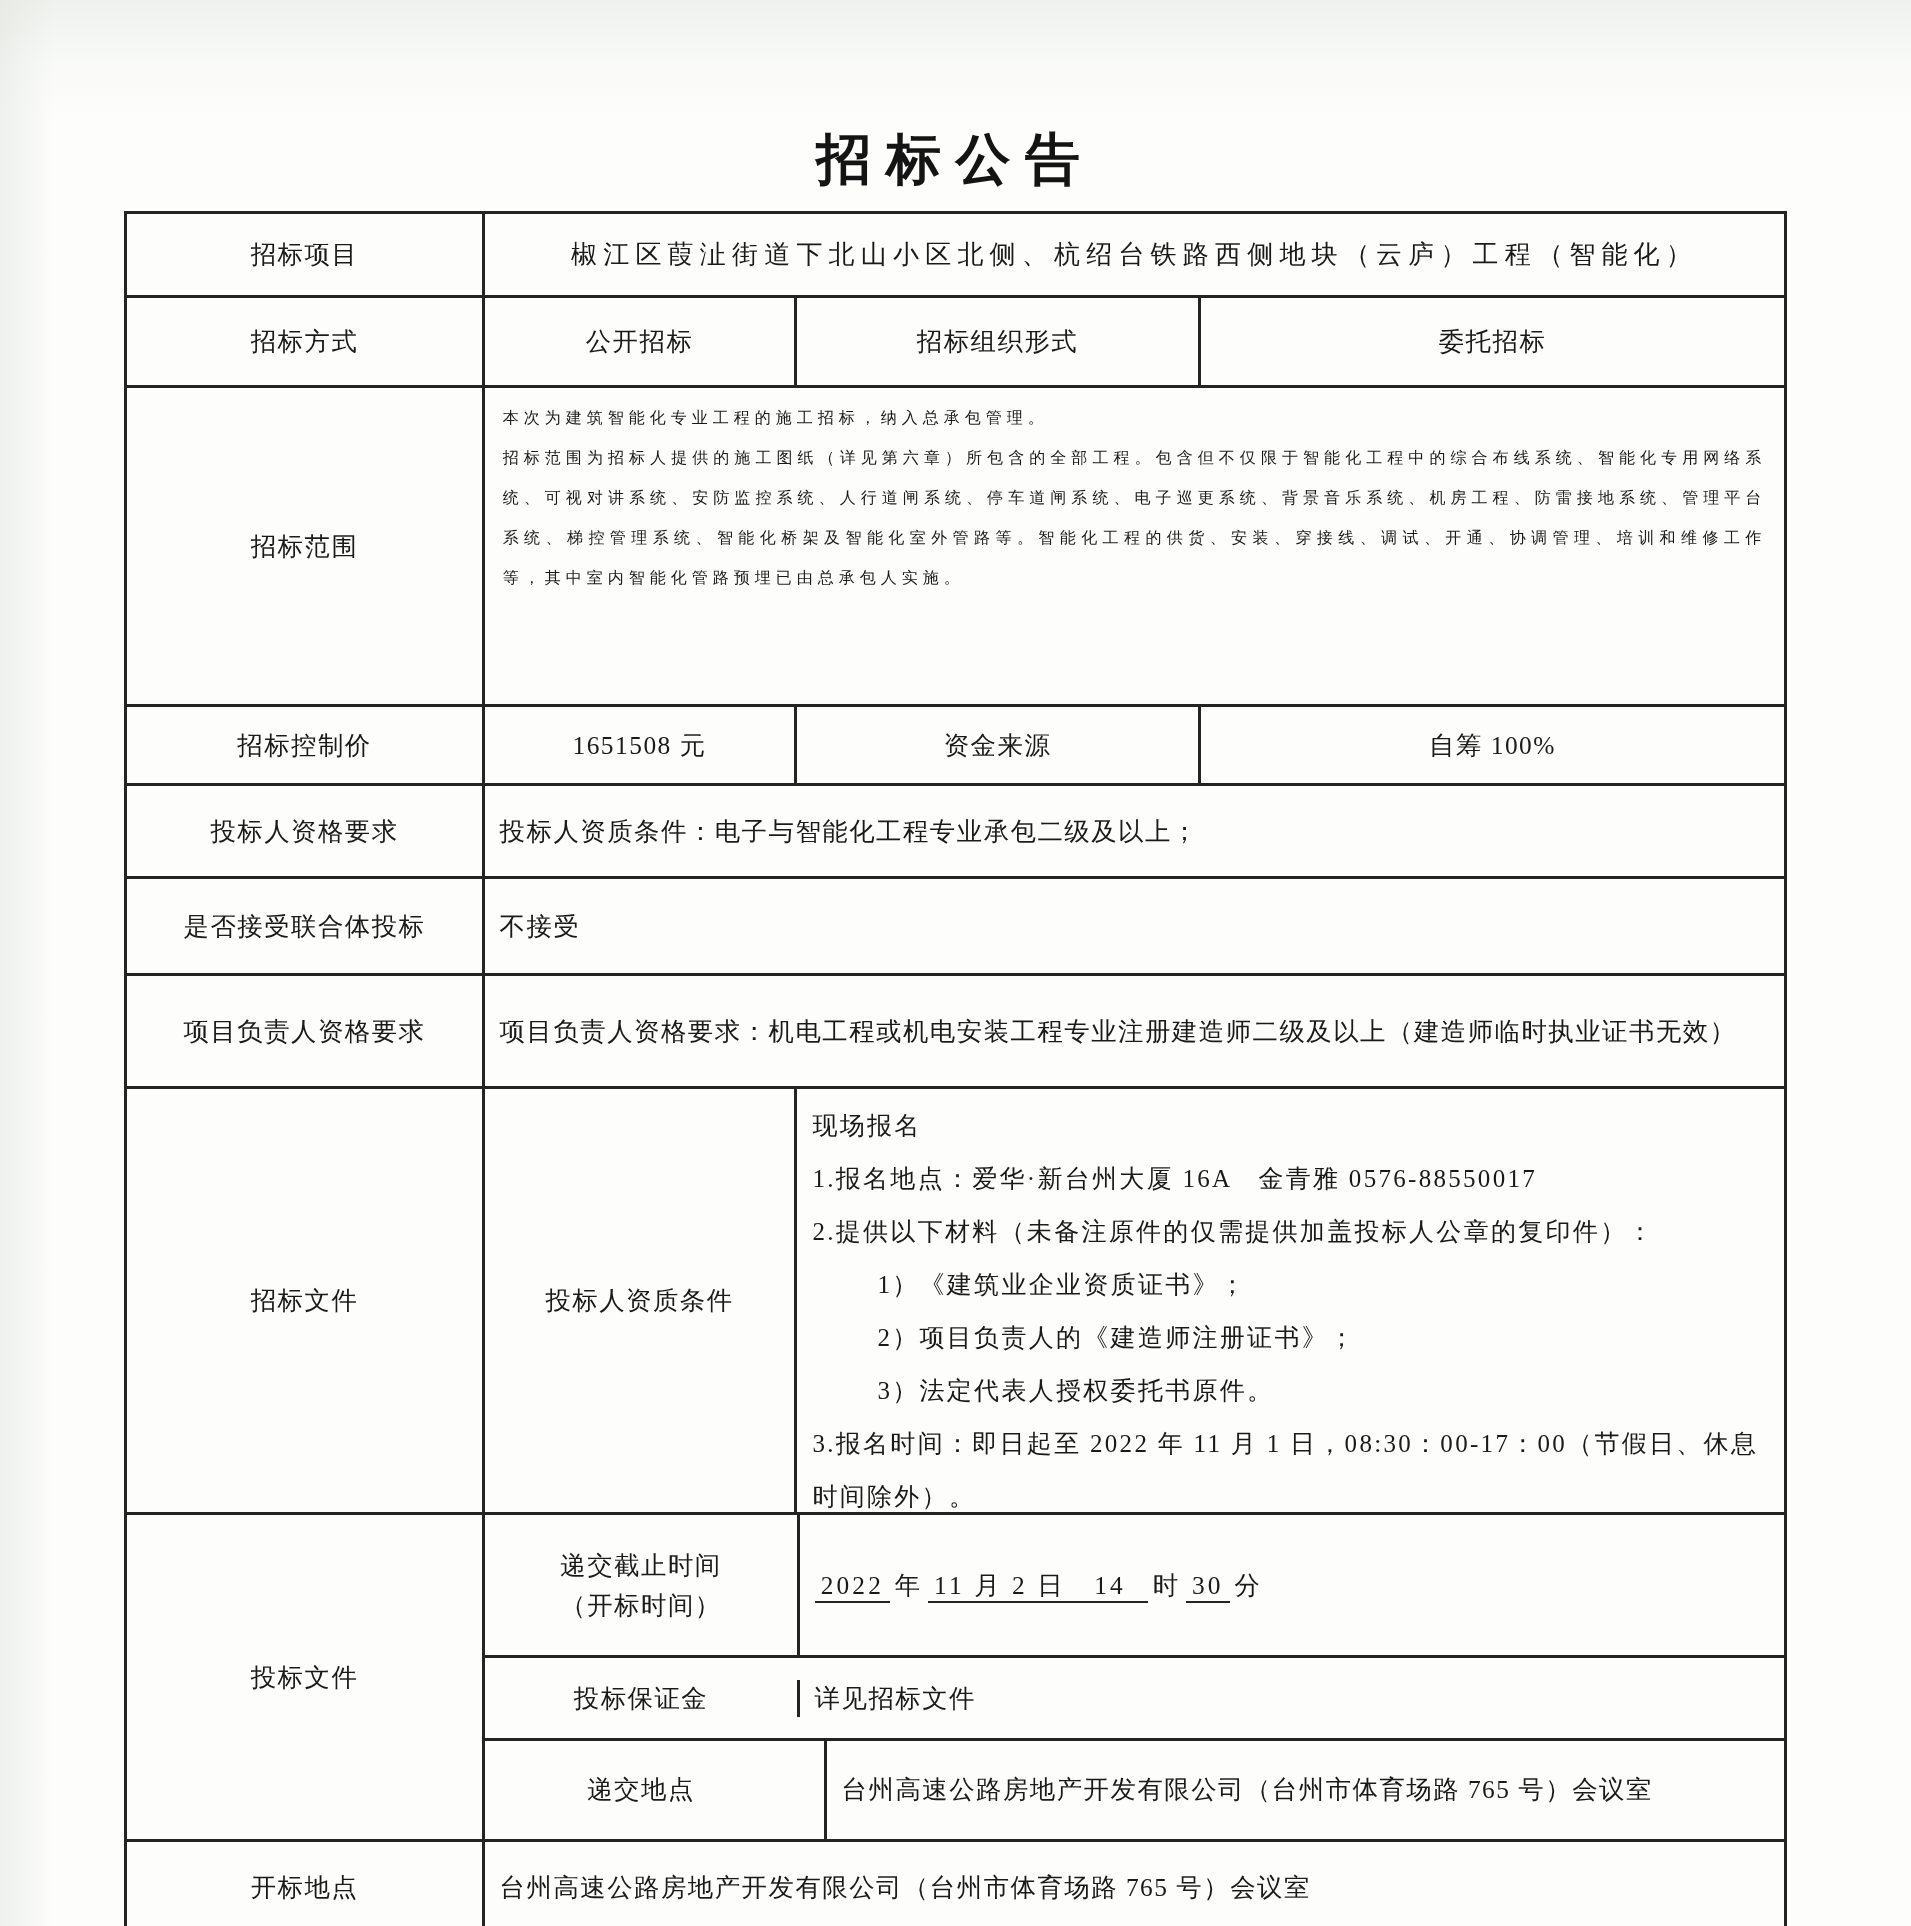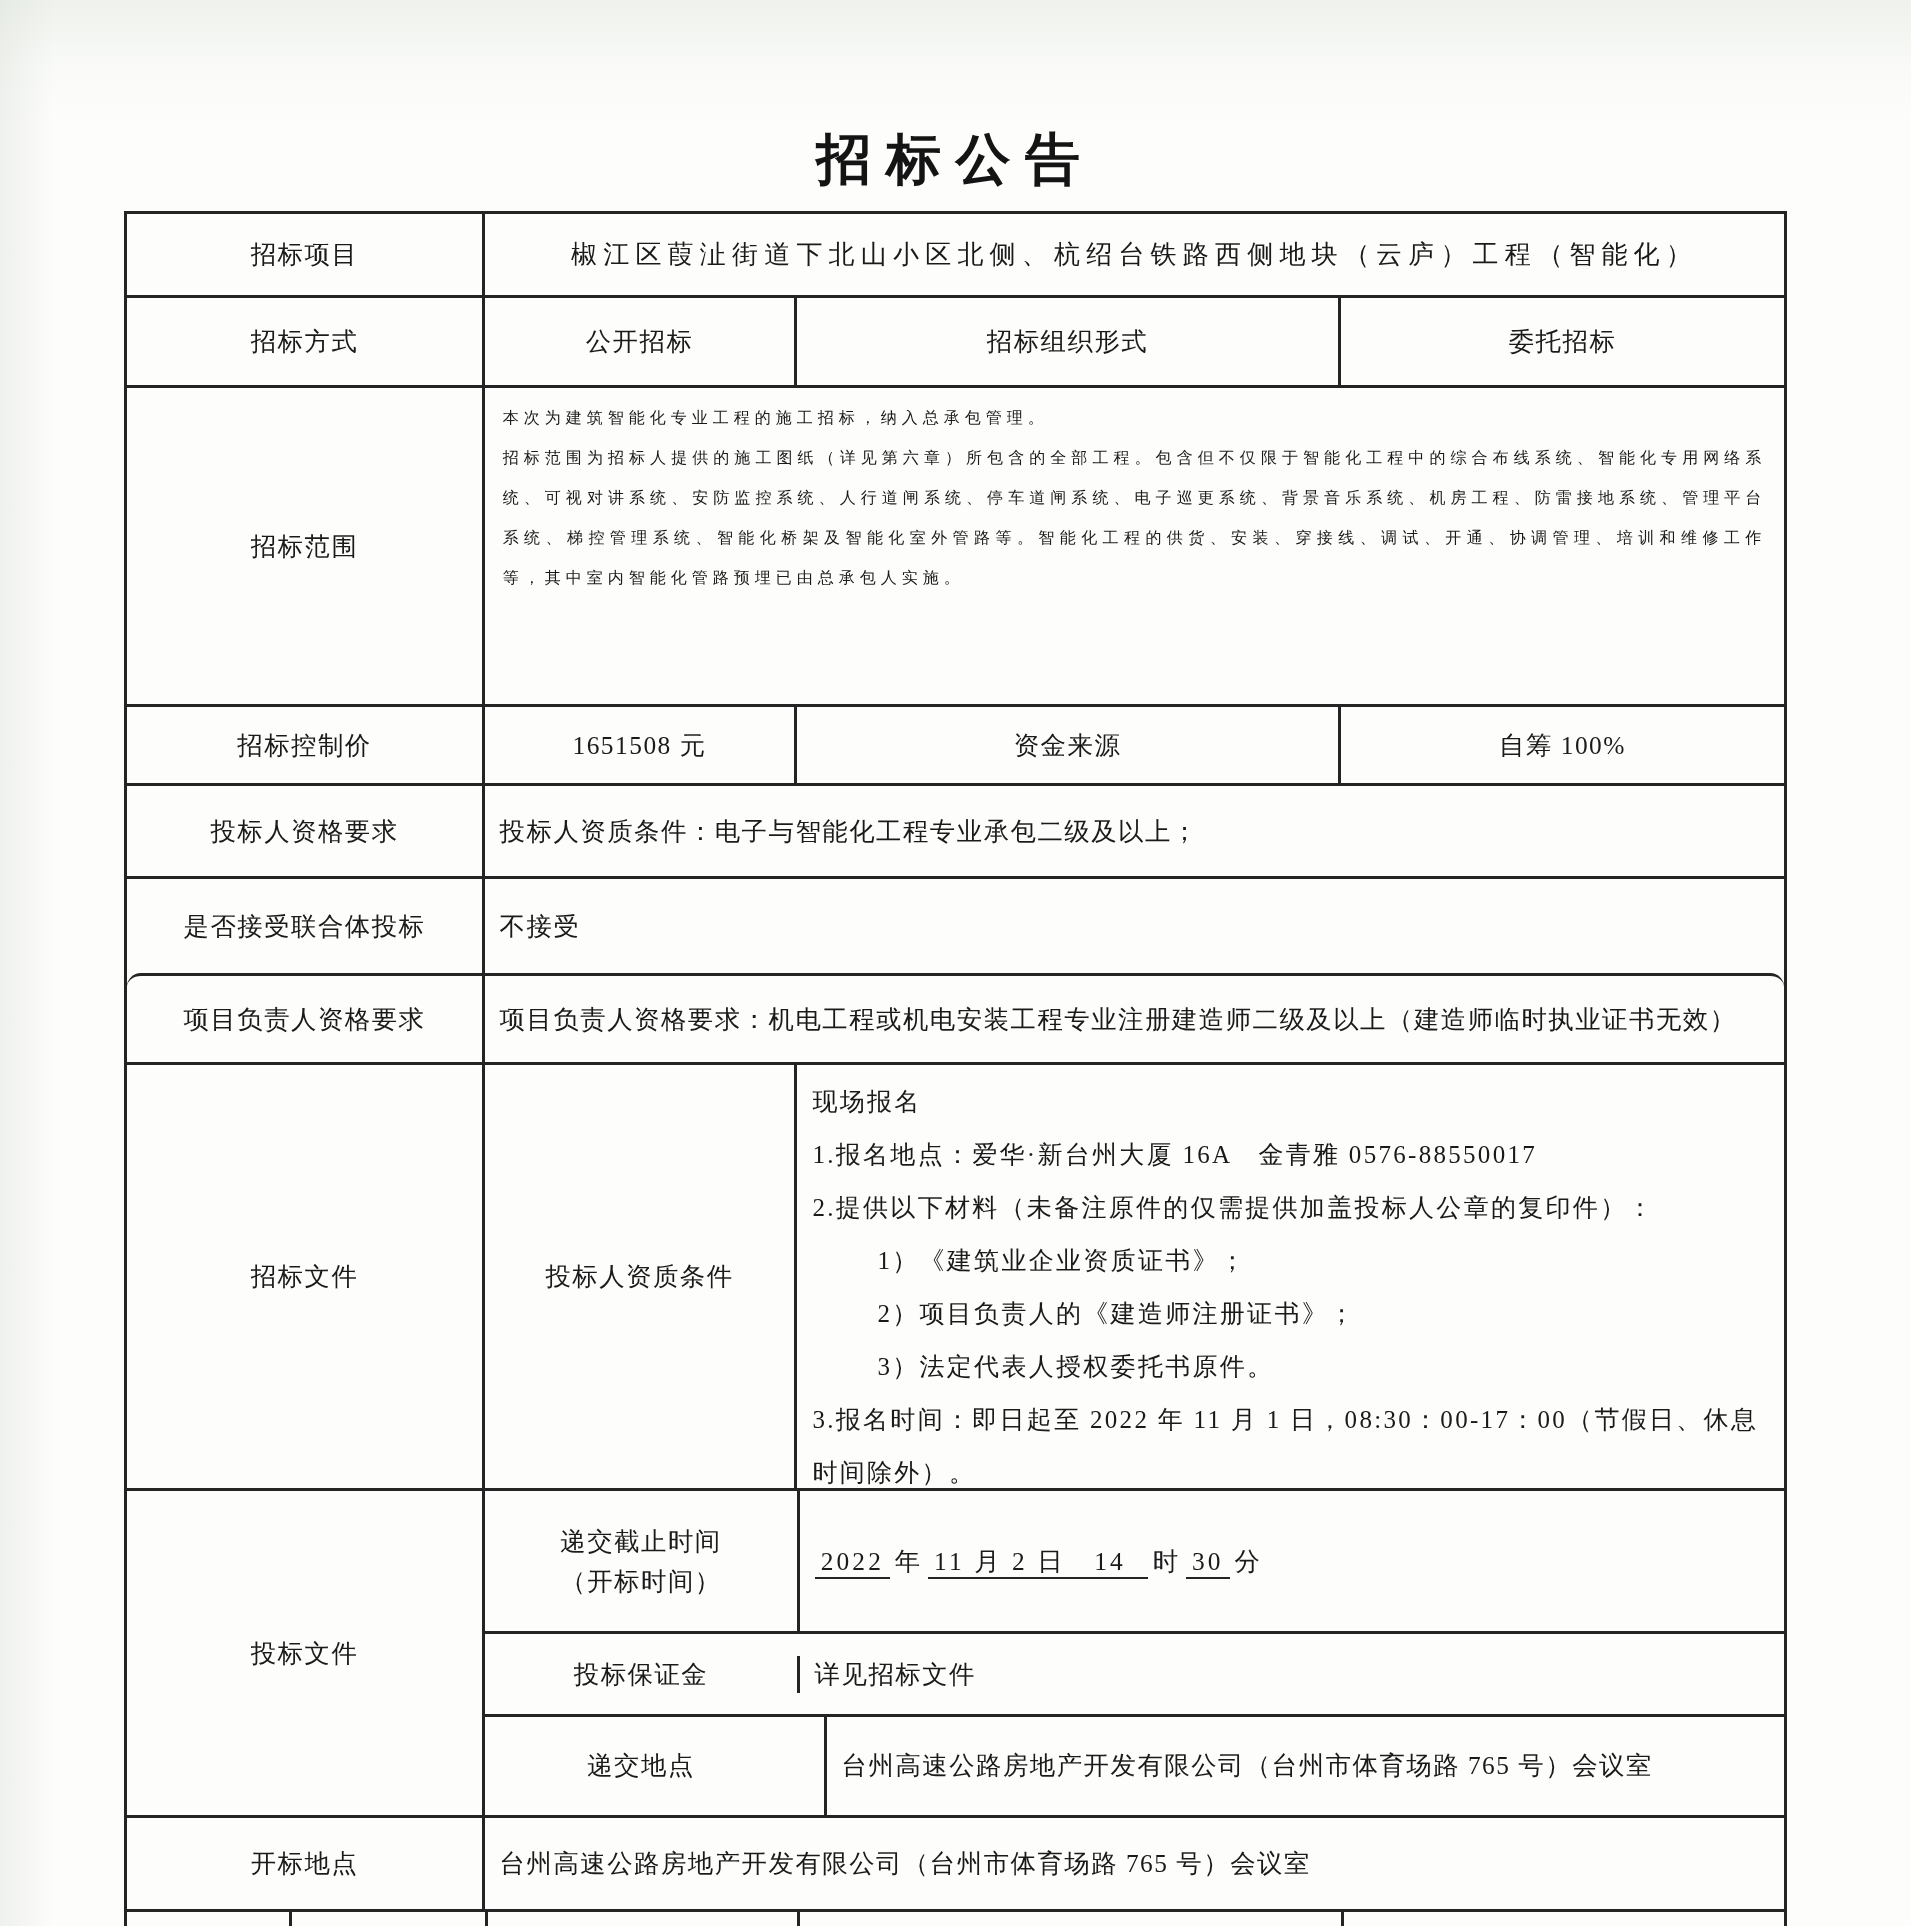--- a/index.html
+++ b/index.html
@@ -20,30 +20,30 @@
   .row{display:flex;box-sizing:border-box;}
   .row + .row{border-top:3.1px solid #242424;}
   .cell{box-sizing:border-box;display:flex;align-items:center;overflow:hidden;
     font-size:25.4px;letter-spacing:1.5px;line-height:37px;}
   .bl{border-left:3.1px solid #242424;}
   .lab{justify-content:center;text-align:center;}
   .val-l{justify-content:flex-start;padding-left:14.6px;padding-right:11.6px;}
   .val-c{justify-content:center;text-align:center;}
   .w1{width:355px;flex:none;}
   .w2{width:312px;flex:none;}
-  .w3{width:544px;flex:none;}
+  .w3{width:404px;flex:none;}
   .wg1{width:162px;flex:none;}
   .wg2{width:193px;flex:none;}
   .grow{flex:1;min-width:0;}
   .stack{flex:1;display:flex;flex-direction:column;min-width:0;}
   .subrow{display:flex;box-sizing:border-box;}
   .subrow + .subrow{border-top:3.1px solid #242424;}
   .h-r1{height:81px;} .h-r2{height:90px;} .h-r3{height:319px;}
   .h-r4{height:79px;} .h-r5{height:93px;} .h-r6{height:97px;}
-  .h-r7{height:89px;border-radius:14px;} .h-r8{height:426px;}
+  .h-r7{height:113px;} .h-r8{height:426px;}
   .h-blk9{height:327px;}
   .h-s9{height:147px;} .h-s10{height:86px;align-items:center;} .h-s11{height:106px;gap:27px;}
   .h-r12{height:94px;}
   .h-blk13{height:171px;} .h-s13{height:108px;}
   .scope-text{display:block;font-size:16px;letter-spacing:5px;line-height:40px;
     text-align:justify;padding:10px 17.7px;align-self:flex-start;}
   .scope-text p{margin:0;text-indent:0;}
   .proj-val{font-size:26px;letter-spacing:6.2px;}
   .docfile-lines{display:block;align-self:flex-start;font-size:25px;letter-spacing:2.3px;
     line-height:53px;padding:10px 15.4px 3.9px 15.4px;}

